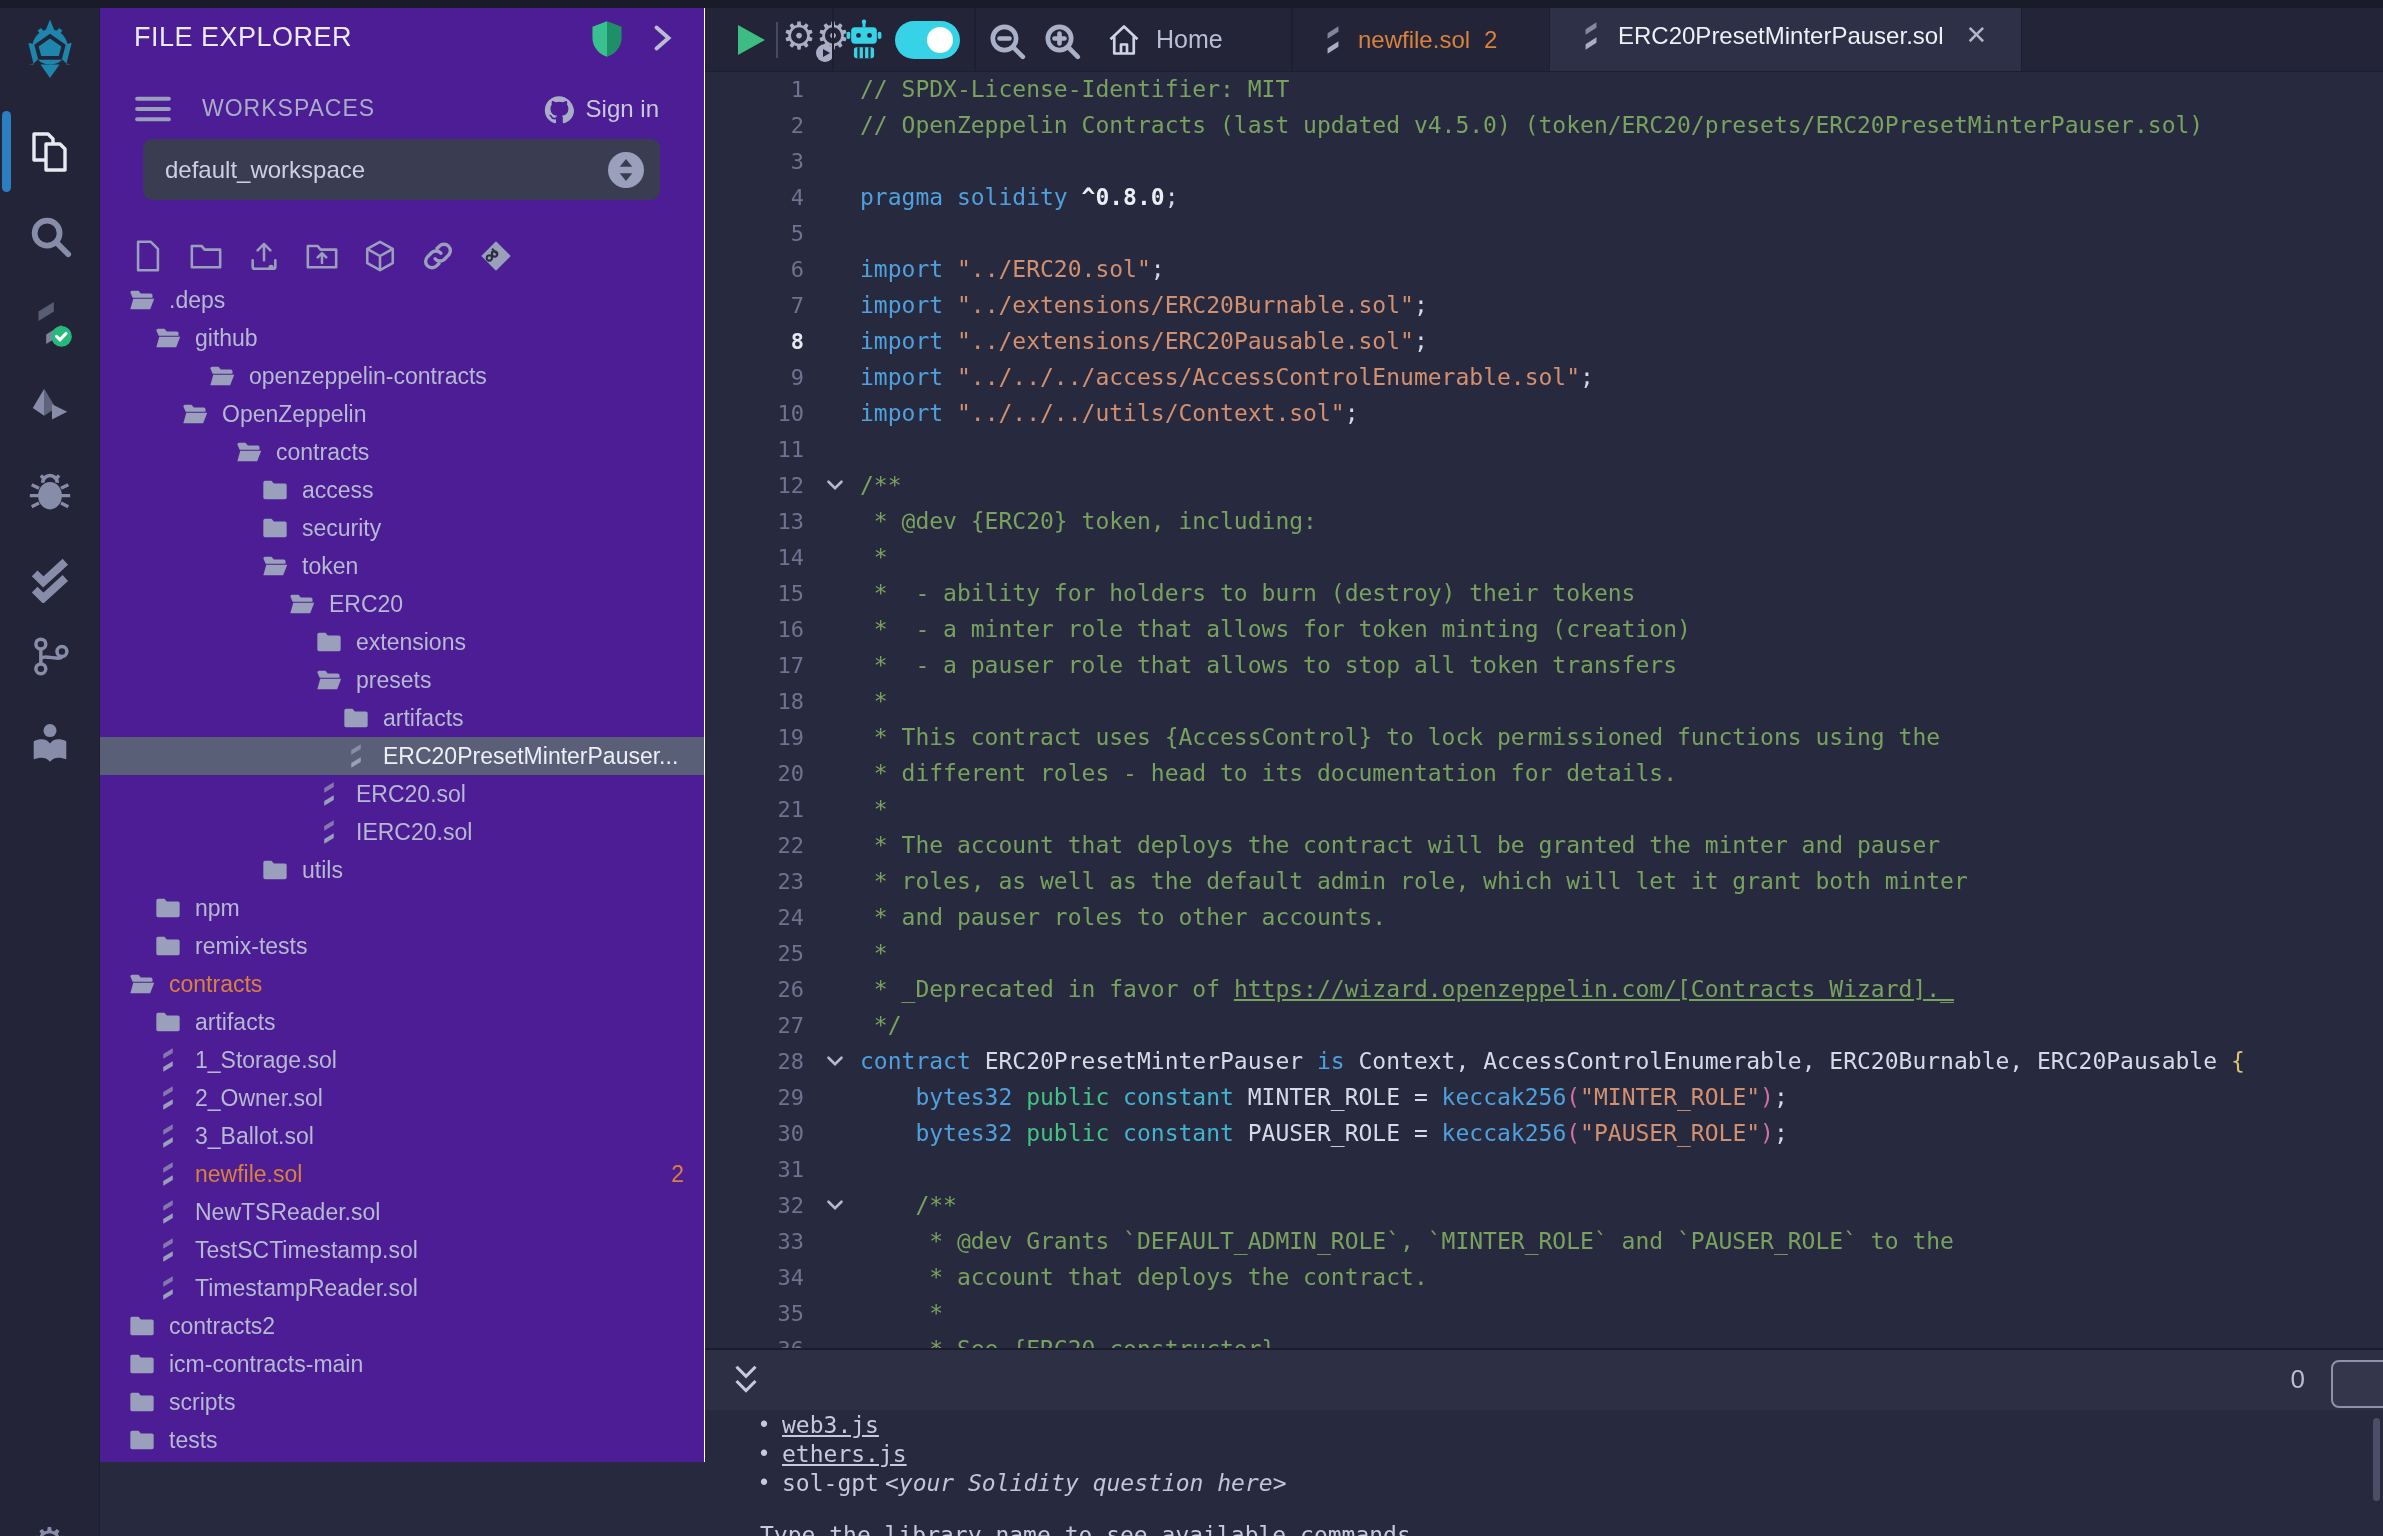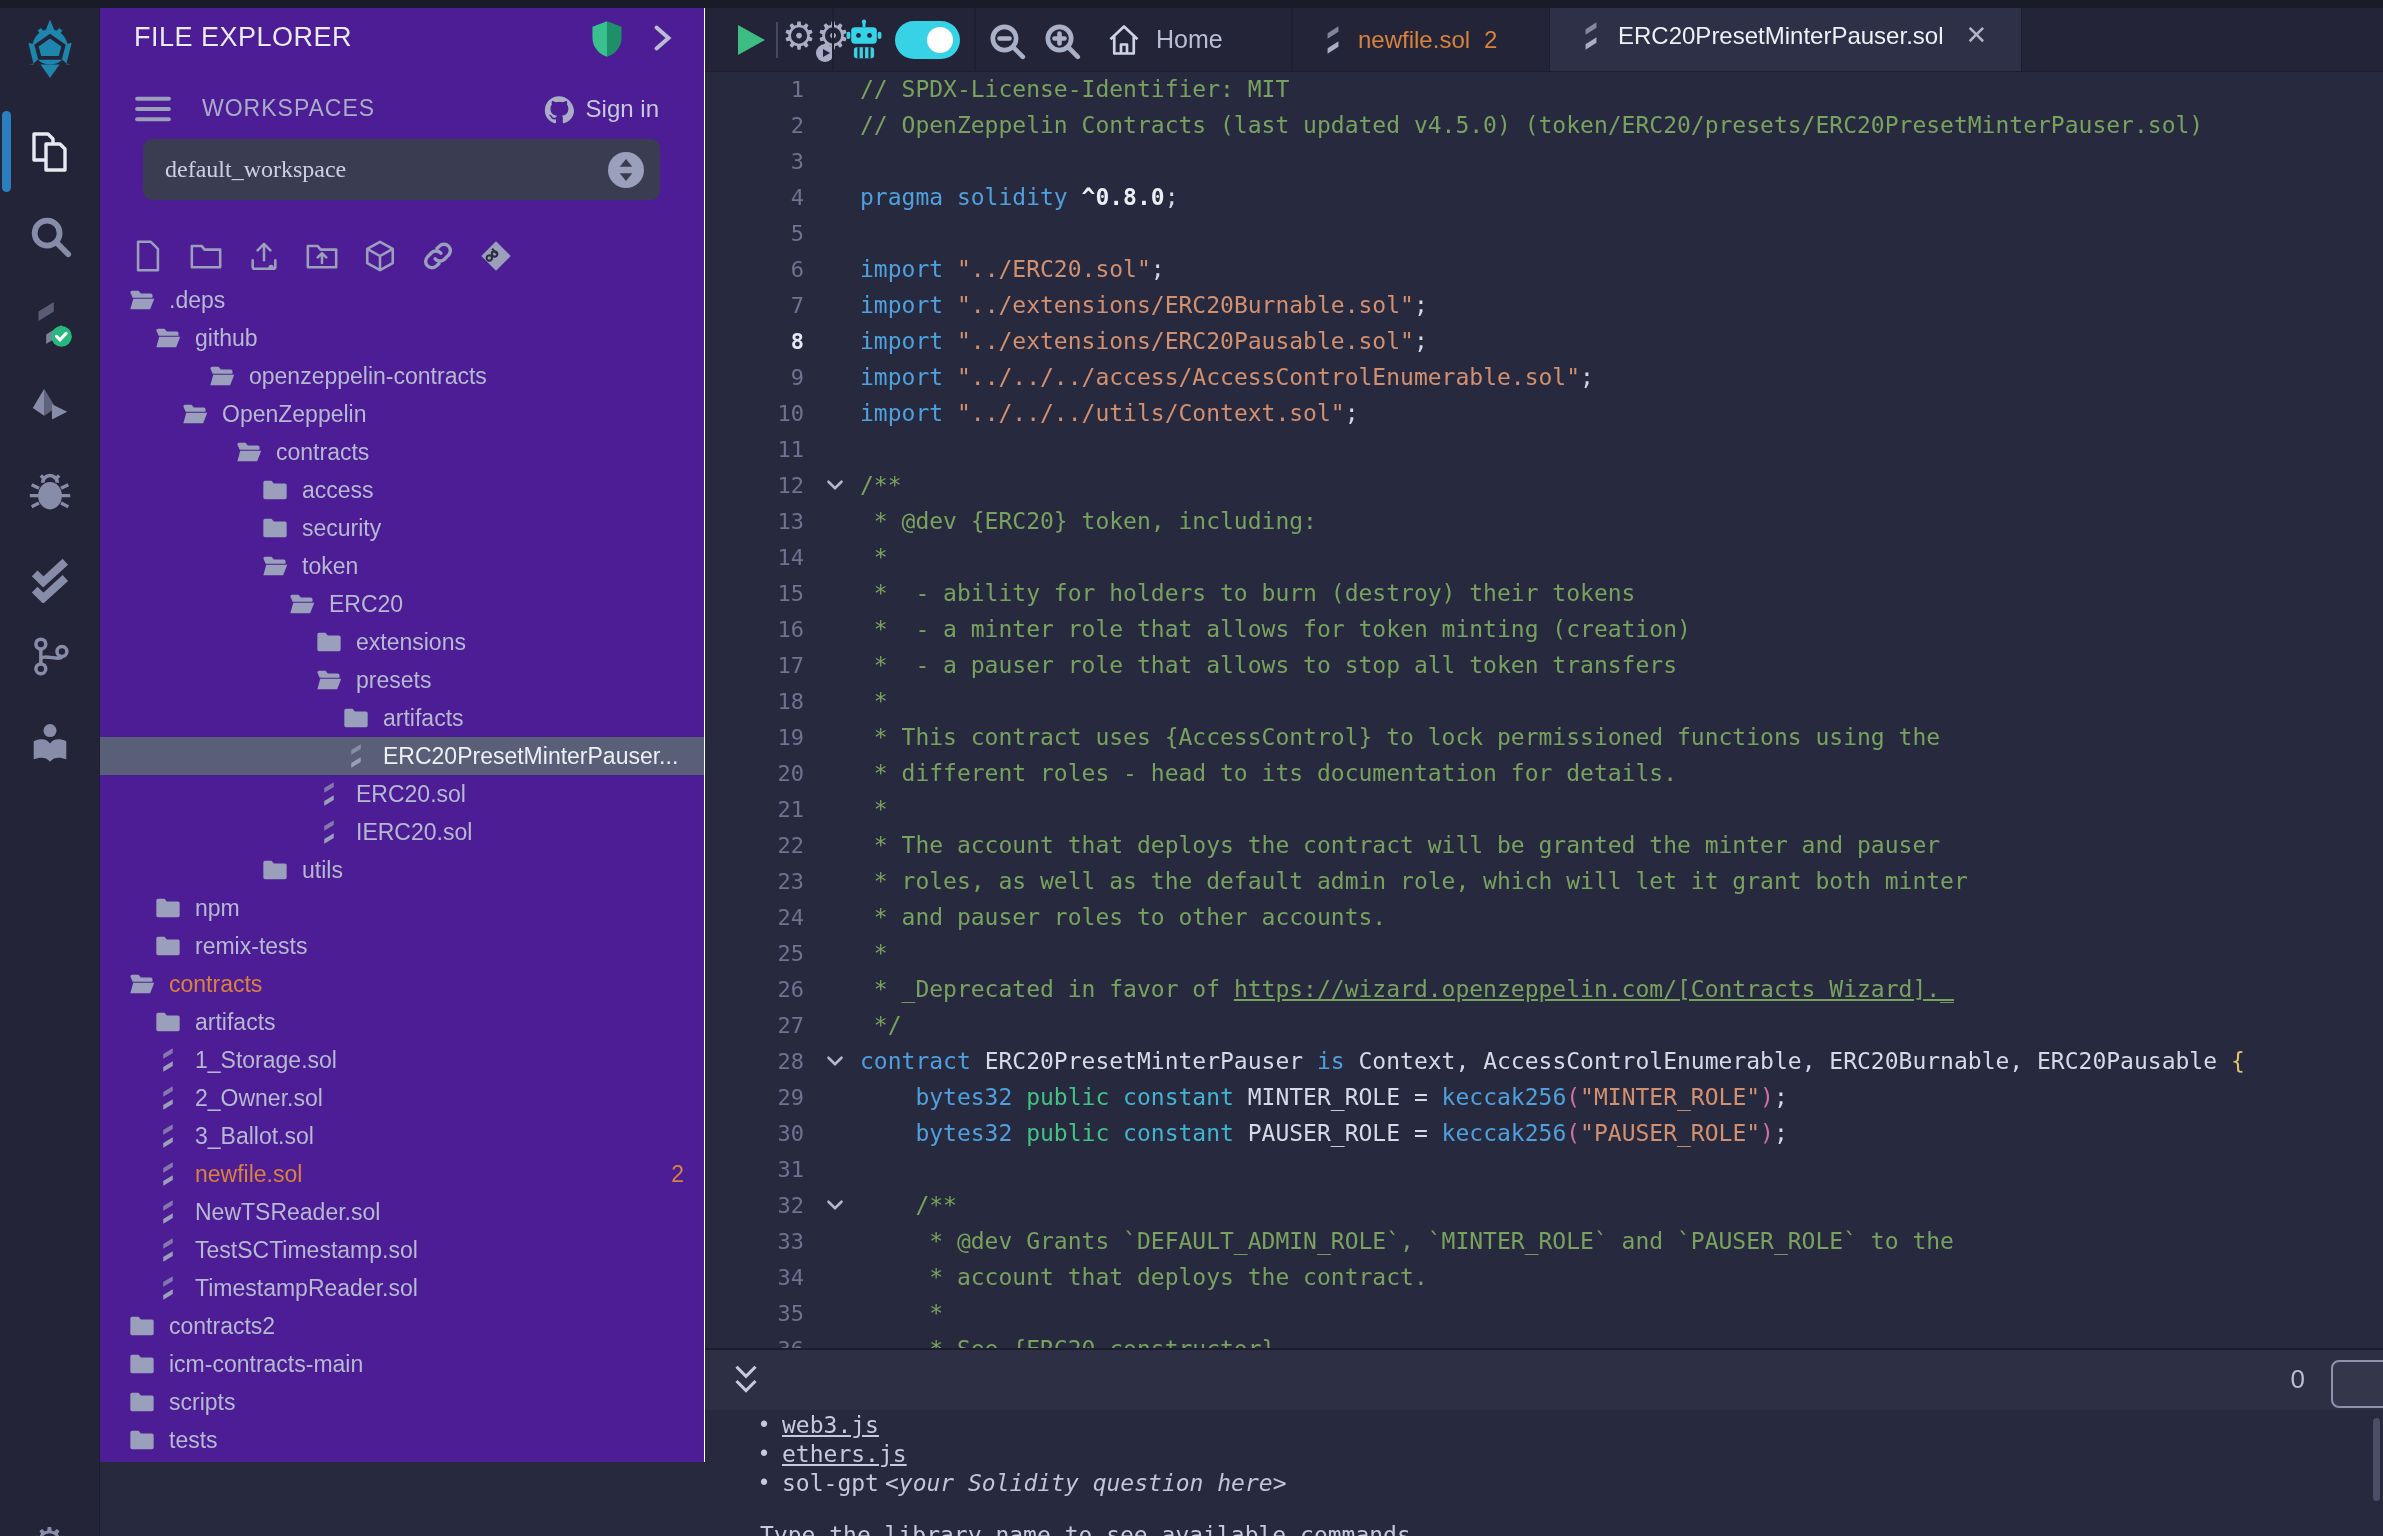--- a/index.html
+++ b/index.html
@@ -19,21 +19,21 @@
   #file-panel{left:100px;top:0;width:604px;height:1462px;background:#4c1d95;border-right:5px solid #ffffff;overflow:hidden;}
   #fp-title{left:34px;top:22px;font-size:27px;font-weight:500;color:#e9ebf3;letter-spacing:0.5px;}
   #shield-btn{left:487px;top:18px;}
   #panel-chevron{left:543px;top:20px;}
   #ws-row{left:34px;top:87px;width:537px;height:44px;}
   #hamburger{top:6px;left:0;}
   #ws-label{left:68px;top:8px;font-size:23px;color:#a9aec8;letter-spacing:1px;}
   #signin{right:12px;top:6px;display:flex;align-items:center;gap:10px;position:absolute;cursor:pointer;}
   #signin span{font-size:24px;color:#c6cada;}
   #ws-select{left:43px;top:139px;width:517px;height:61px;background:#3a3d51;border-radius:9px;display:flex;align-items:center;}
-  #ws-select .name{margin-left:22px;font-size:24px;color:#ccd0e0;font-family:Liberation Serif, serif;}
+  #ws-select .name{margin-left:22px;font-size:24px;color:#ccd0e0;}
   #ws-sorter{position:absolute;right:16px;width:36px;height:36px;border-radius:50%;background:#9aa0bb;display:flex;align-items:center;justify-content:center;}
   #fp-toolbar{left:30px;top:234px;width:455px;height:44px;display:flex;gap:22px;align-items:center;}
   .tb-icon{width:36px;height:36px;display:flex;align-items:center;justify-content:center;cursor:pointer;}
   
   #tree{left:0;top:281px;width:604px;}
   .tree-row{height:38px;display:flex;align-items:center;cursor:pointer;position:relative;}
   .tree-row.selected{background:#5a5f78;}
   .tree-row .t-icon{width:28px;height:28px;flex:0 0 28px;display:flex;align-items:center;justify-content:center;margin-right:13px;}
   .tree-row .t-label{font-size:23px;color:#b5bad0;white-space:nowrap;}
   .tree-row.selected .t-label{color:#edeff6;}

